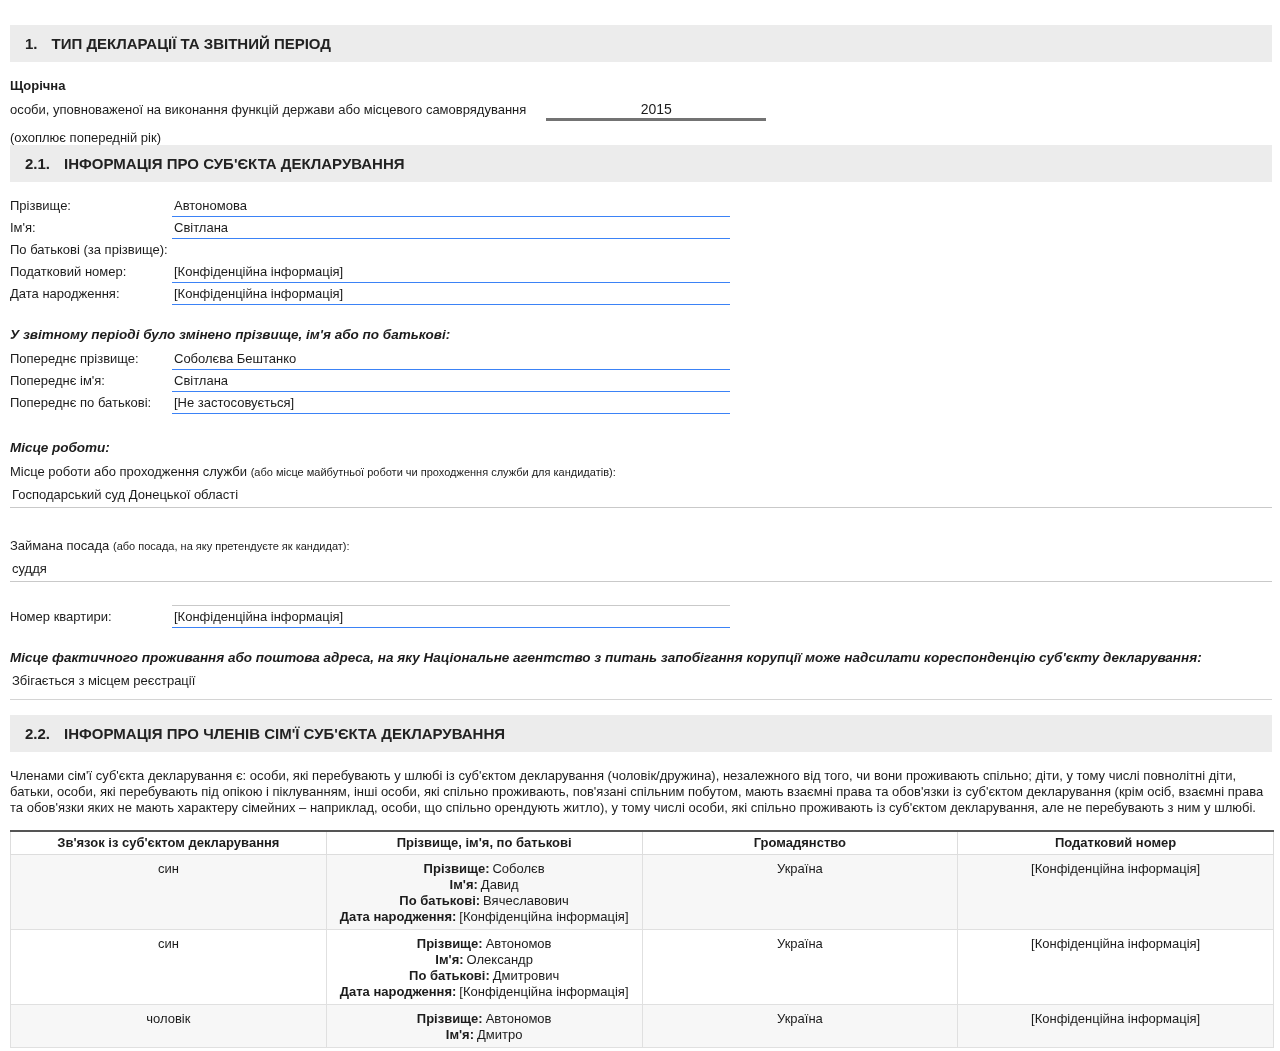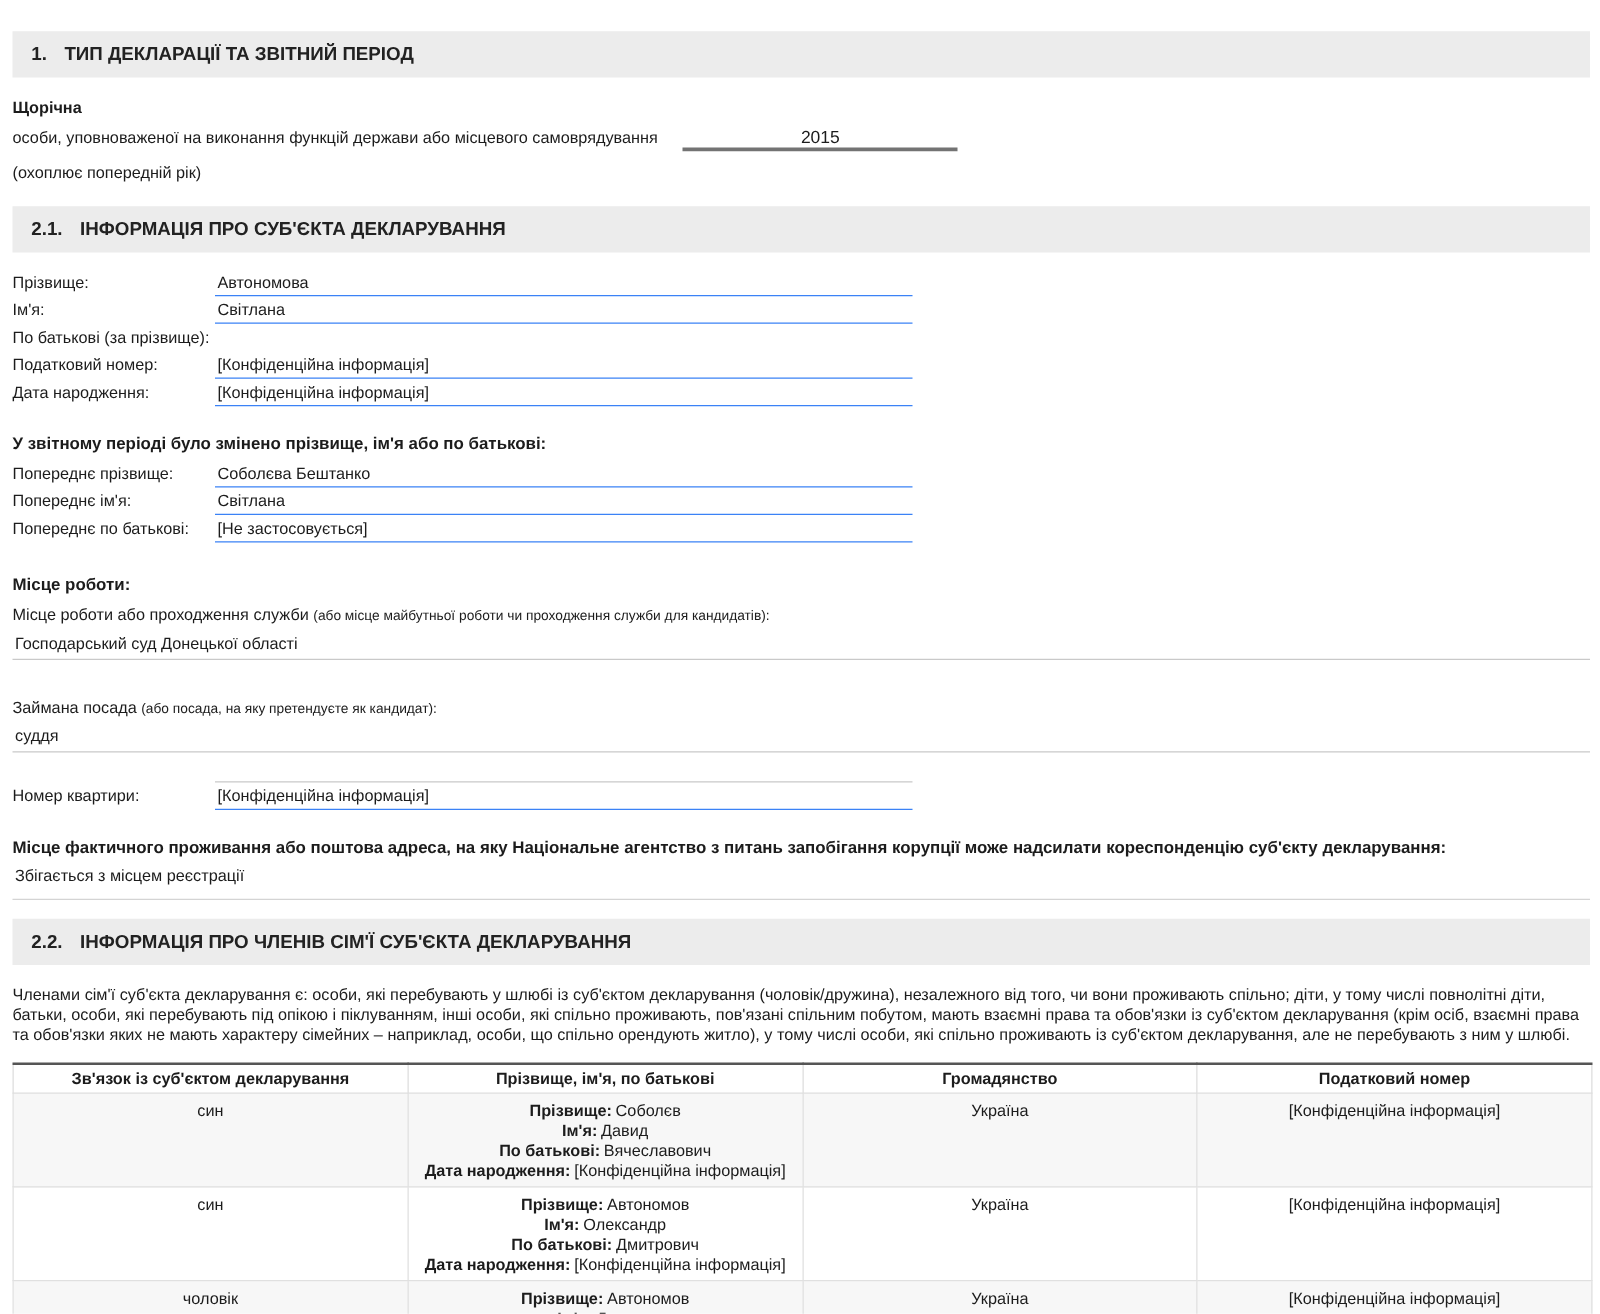--- a/index.html
+++ b/index.html
@@ -21,31 +21,31 @@
 
   .annual { margin-top: 16px; font-weight: bold; font-size: 13px; }
   .year-line { margin-top: 8px; }
   .year-box {
     display: inline-block; width: 220px; margin-left: 20px;
     text-align: center; border-bottom: 3px solid #737373;
     padding-bottom: 1px; font-size: 14px;
   }
   .covers-note { margin-top: 9px; }
 
-  .bar-21 { margin-top: 20px; }
+  .bar-21 { }
   .fields { margin-top: 13px; }
   .frow { display: flex; height: 22px; align-items: flex-start; }
   .flabel { width: 162px; flex-shrink: 0; padding-top: 3px; white-space: nowrap; }
   .fval {
     width: 558px; height: 22px; padding-top: 3px; padding-left: 2px;
     border-bottom: 1px solid #3b82f6;
   }
   .fval-empty { width: 558px; height: 12px; border-bottom: 1px solid #c9c9c9; margin-left: 162px; }
 
-  .ital-head { font-weight: bold; font-size: 13.5px; margin-top: 22px; }
+  .ital-head { font-weight: bold; font-style: italic; font-size: 13.5px; margin-top: 22px; }
   .prev-fields { margin-top: 6px; }
 
   .mt26 { margin-top: 26px; }
   .sub-label { margin-top: 9px; }
   .sub-label .small-note { font-size: 11px; }
   .wide-val {
     margin-top: 8px; width: 1262px;
     border-bottom: 1px solid #c9c9c9; padding-bottom: 5px; padding-left: 2px;
   }
   .pos-label { margin-top: 30px; }

